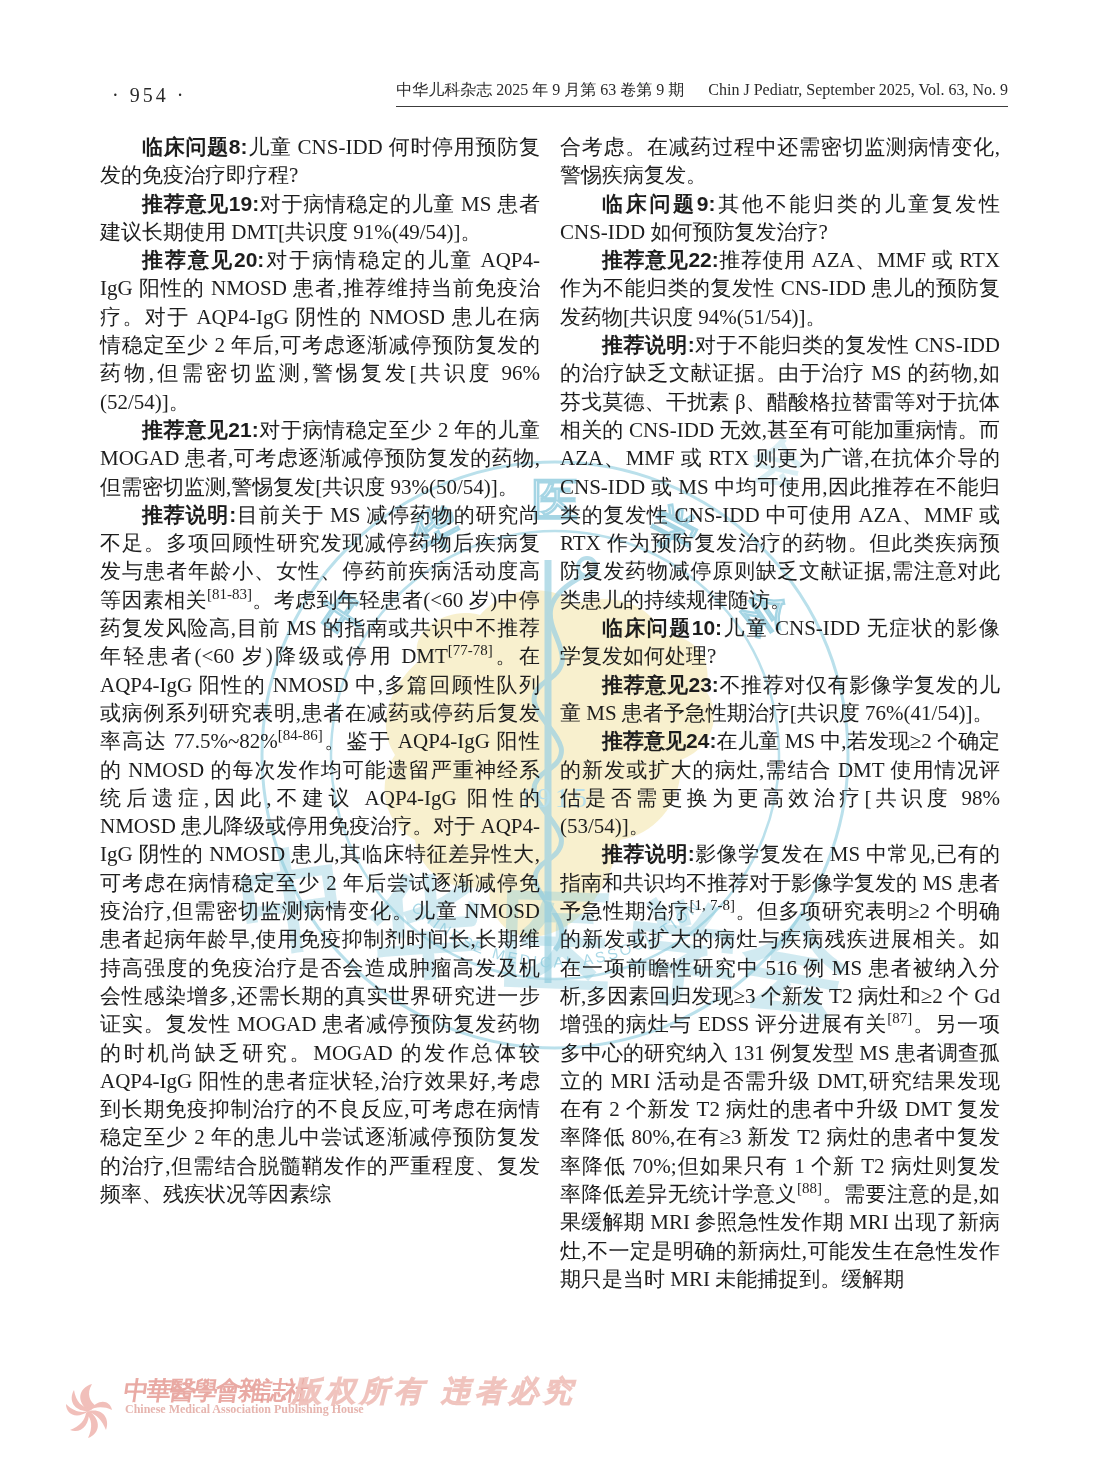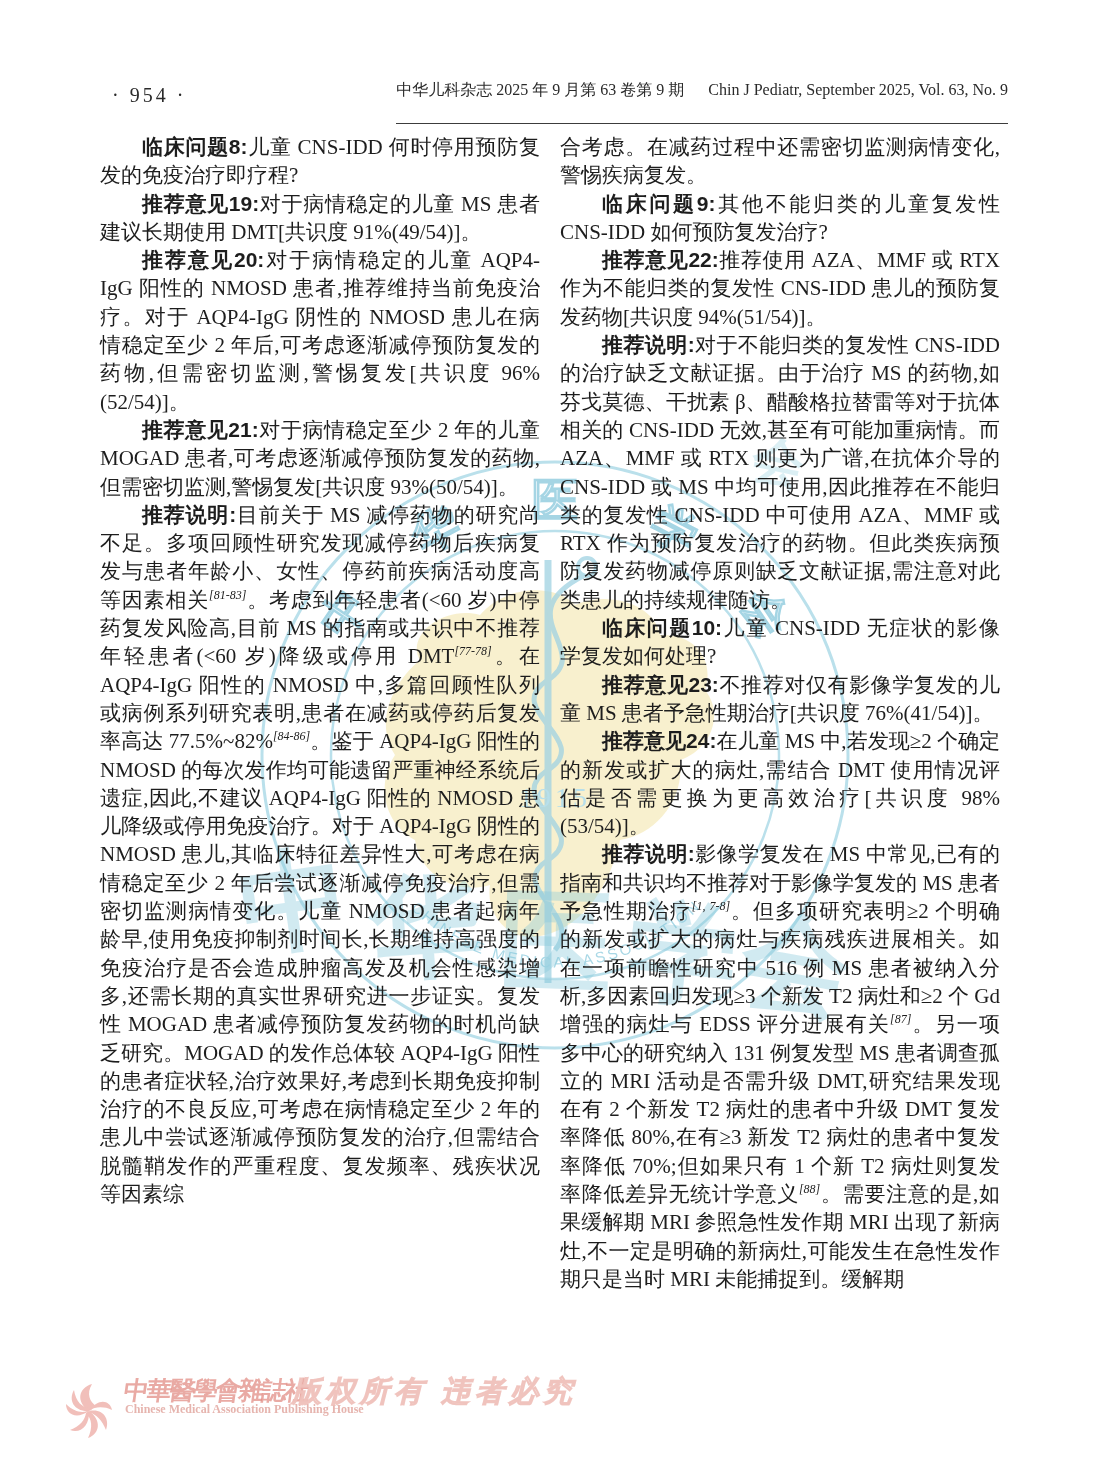--- a/index.html
+++ b/index.html
@@ -5,33 +5,33 @@
   html,body{margin:0;padding:0;}
   body{
     width:1100px;height:1482px;background:#ffffff;position:relative;overflow:hidden;
     font-family:"Liberation Serif","DejaVu Serif",serif;color:#1d1d1d;
   }
   .page{position:absolute;inset:0;}
   
   .pagenum{position:absolute;left:112px;top:84px;font-size:20px;letter-spacing:3px;color:#2a2a2a;z-index:2;}
   .journal-line{
     position:absolute;right:92px;top:80px;white-space:nowrap;font-size:16px;color:#2a2a2a;
-    border-bottom:1.5px solid #3c3c3c;padding-bottom:22px;z-index:2;
+    border-bottom:1.5px solid #3c3c3c;padding-bottom:5px;z-index:2;
   }
   .journal-en{margin-left:24px;font-family:"Liberation Serif","DejaVu Serif",serif;}
   
   .columns{position:absolute;left:100px;top:133px;width:900px;display:flex;gap:20px;z-index:2;}
   .col{width:440px;}
   .para{
     margin:0;font-size:21px;line-height:28.3px;text-align:justify;text-justify:inter-ideograph;
     text-indent:2em;word-break:break-word;
   }
   .para.noindent{text-indent:0;}
   .plabel{font-family:"Liberation Sans","DejaVu Sans",sans-serif;font-weight:700;}
-  sup.ref{font-size:12px;line-height:0;letter-spacing:0;font-style:italic;}
+  sup.ref{font-size:15px;line-height:0;letter-spacing:0;}
   
   .seal{position:absolute;left:255px;top:455px;z-index:1;pointer-events:none;}
   
   .script-wm{position:absolute;z-index:1;color:rgba(134,200,217,0.38);font-weight:700;pointer-events:none;
     font-family:"Liberation Serif","DejaVu Serif",serif;}
   
   .pub-flower{position:absolute;left:66px;top:1382px;z-index:1;}
   .pub-cn{position:absolute;left:124px;top:1374px;font-size:25px;font-weight:700;color:rgba(226,142,133,0.75);
     transform:skewX(-8deg);letter-spacing:-2px;z-index:1;white-space:nowrap;}
   .pub-en{position:absolute;left:125px;top:1402px;font-size:12px;font-weight:700;color:rgba(219,148,140,0.7);

